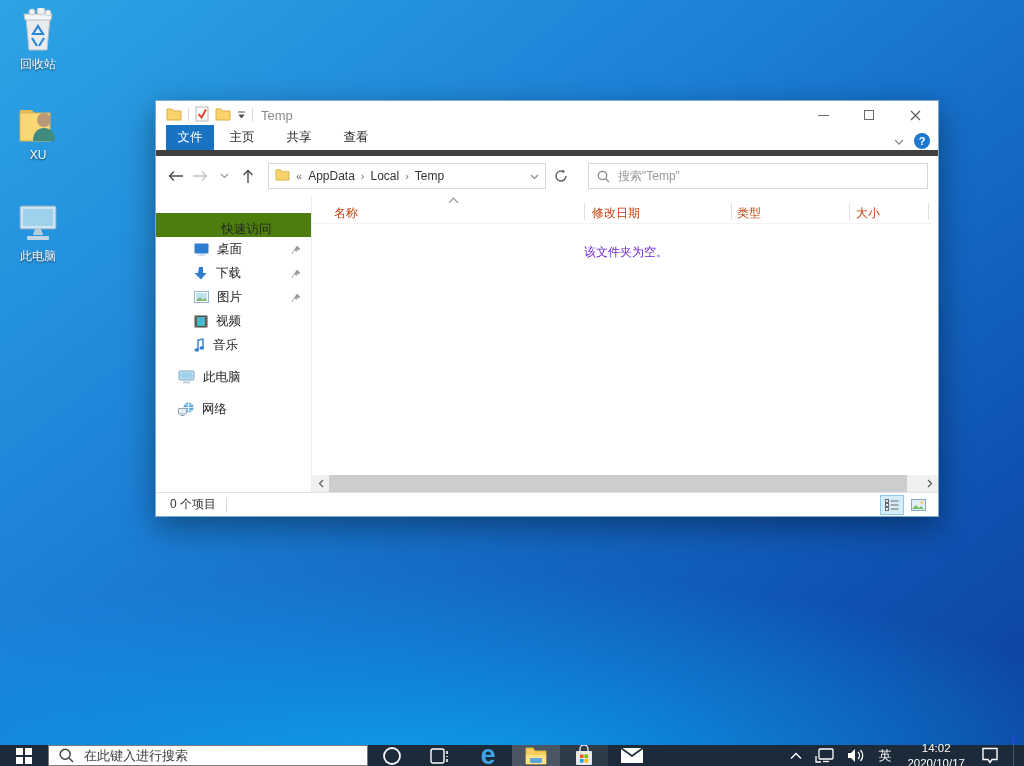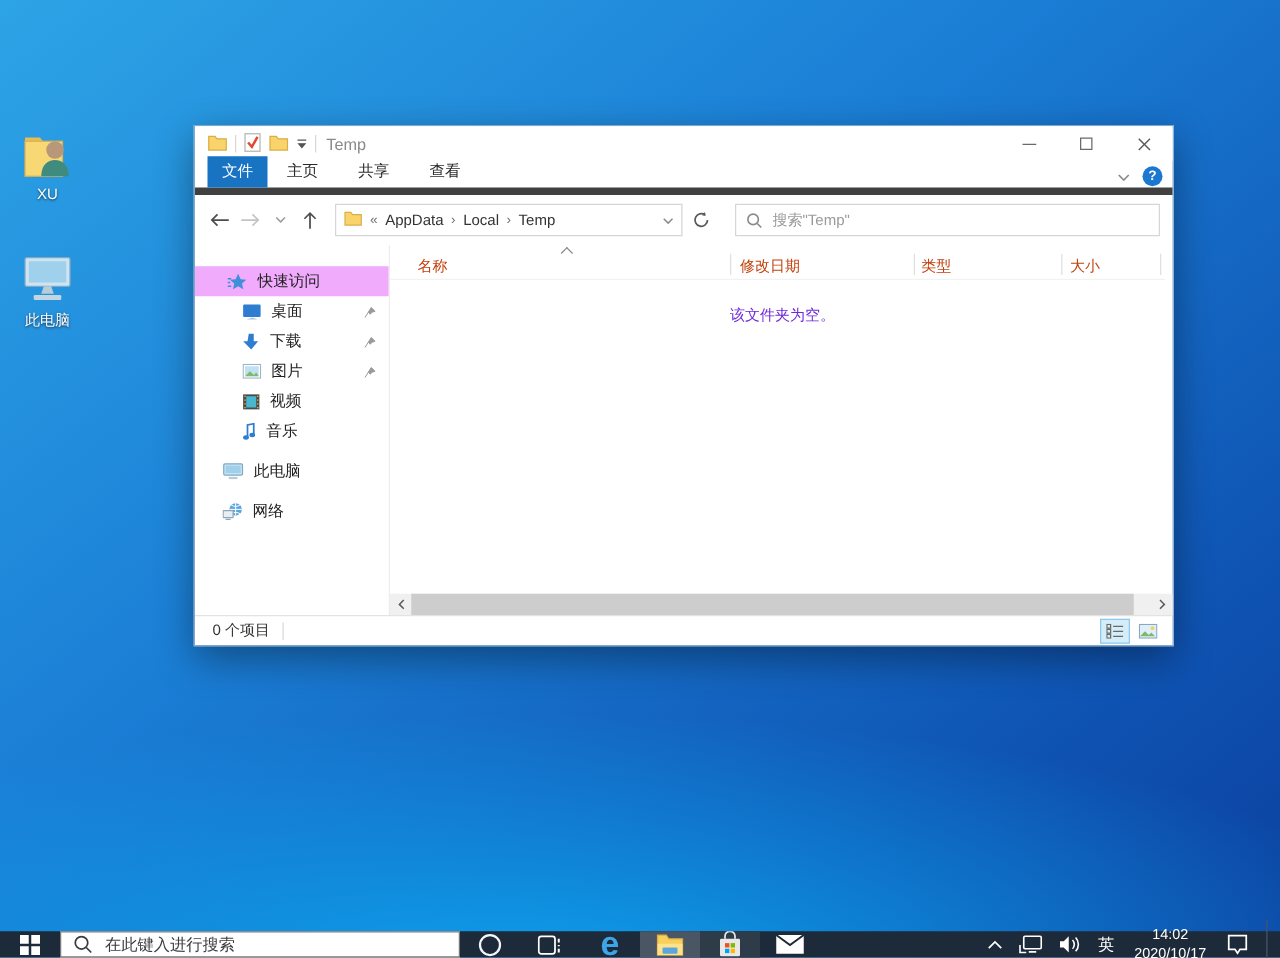--- a/index.html
+++ b/index.html
@@ -52,21 +52,21 @@
     display:flex; align-items:center; padding:0 8px; gap:8px; }
   .searchbox input { border:0; outline:0; flex:1; font:12px "Liberation Sans","DejaVu Sans",sans-serif; }
   .searchbox input::placeholder { color:#9a9a9a; }
 
   .main { flex:1; display:flex; min-height:0; }
   .nav { width:156px; border-right:1px solid #ededed; padding-top:17px; overflow:hidden; }
   .nav-item { height:24px; display:flex; align-items:center; gap:8px; padding-left:38px;
     position:relative; color:#222; font-size:12.5px; }
   .nav-item.root { padding-left:22px; }
   .nav-item.qa { padding-left:26px; }
-  .nav-item.selected { background:#f0abfc; }
+  .nav-item.selected { background:#4d7c0f;flex-direction:column; }
   .nav-item.gap { margin-top:8px; }
   .pin { position:absolute; right:10px; top:7px; }
 
   .content { flex:1; position:relative; min-width:0; }
   .hdr { position:absolute; left:0; right:6px; top:4px; height:24px;
     border-bottom:1px solid #f2f2f2; color:#c2410c; }
   .hdr span.collab { position:absolute; top:5px; }
   .hdr .vline { position:absolute; top:3px; width:1px; height:17px; background:#e0e0e0; }
   .sortcaret { position:absolute; left:138px; top:-1px; width:7px; height:7px;
     border-left:1px solid #888; border-top:1px solid #888; transform:rotate(45deg); }
@@ -104,20 +104,34 @@
   .tray-item { display:flex; align-items:center; justify-content:center; height:39px; padding:0 3px; }
   .lang { color:#fff; font-size:13px; }
   .clock { color:#fff; text-align:center; font-size:11.5px; line-height:1.3; padding:0 6px; }
   .show-desktop { width:5px; height:39px; border-left:1px solid #46546a; margin-left:4px; }
 </style>
 </head>
 <body>
 
 <div class="desktop">
 
+  <div class="dicon" id="dicon-recycle">
+    <div class="dimg">
+      <svg width="40" height="44" viewBox="0 0 40 44">
+        <path d="M8 10 L32 10 L29 42 L11 42 Z" fill="#e9ecef" stroke="#b9c0c6"></path>
+        <path d="M6 6 L34 6 L33 12 L7 12 Z" fill="#f5f7f8" stroke="#b9c0c6"></path>
+        <circle cx="14" cy="4" r="3" fill="#f2f4f5" stroke="#c3c9ce"></circle>
+        <circle cx="23" cy="3" r="4" fill="#eef1f2" stroke="#c3c9ce"></circle>
+        <circle cx="30" cy="5" r="3" fill="#f2f4f5" stroke="#c3c9ce"></circle>
+        <path d="M20 18 l5 8 h-10 z" fill="none" stroke="#2e86d6" stroke-width="2.2"></path>
+        <path d="M14 30 l5 8 M26 30 l-5 8" stroke="#2e86d6" stroke-width="2.2" fill="none"></path>
+      </svg>
+    </div>
+    <div class="dlab">回收站</div>
+  </div>
 
   <div class="dicon" id="dicon-user">
     <div class="dimg">
       <svg width="44" height="40" viewBox="0 0 44 40">
         <path d="M4 6 h12 l3 4 h-15 z" fill="#e8bc50"></path>
         <rect x="4" y="9" width="30" height="28" fill="#f7d874" stroke="#d9b254"></rect>
         <circle cx="28" cy="16" r="7" fill="#b89878"></circle>
         <path d="M17 37 c0-9 5-13 11-13 s11 4 11 13 z" fill="#3f8c7e"></path>
       </svg>
     </div>

